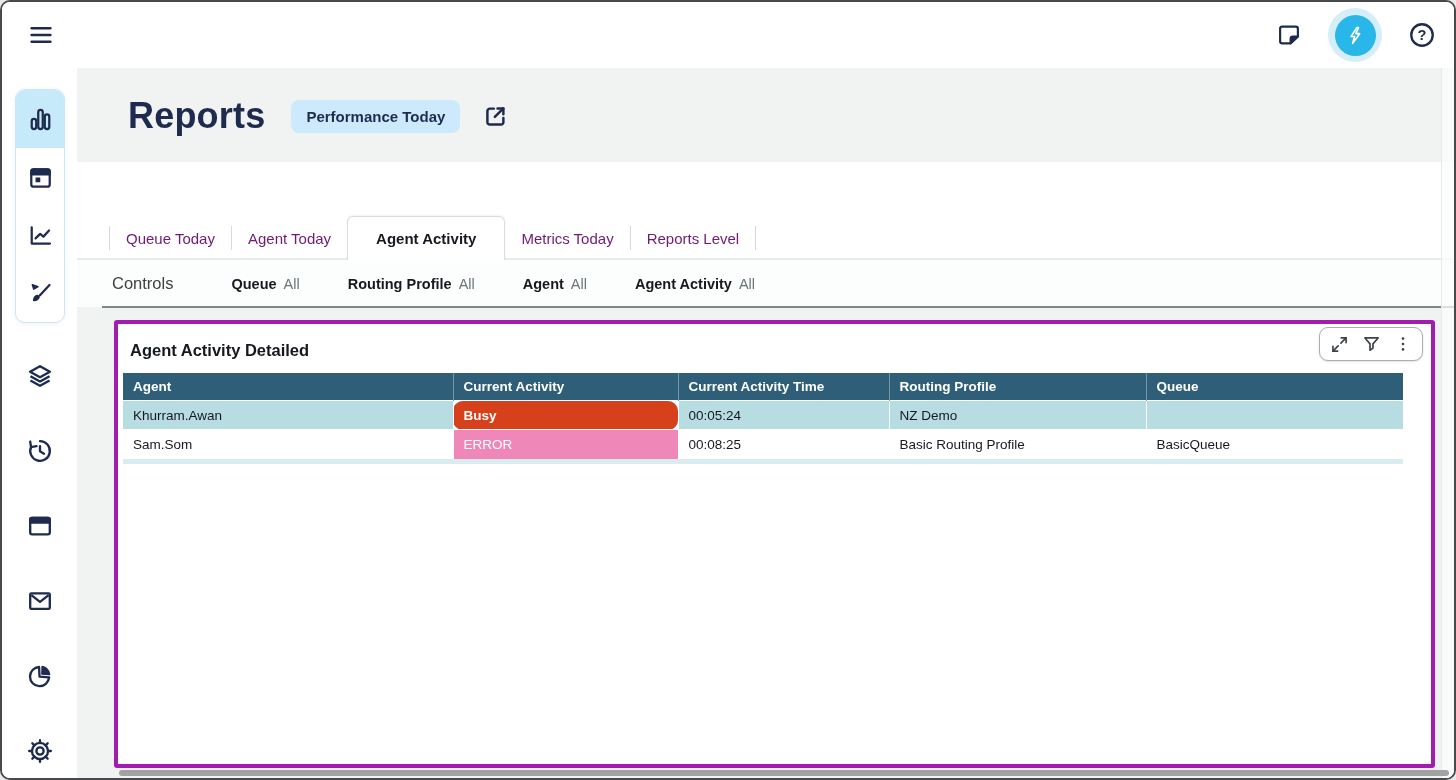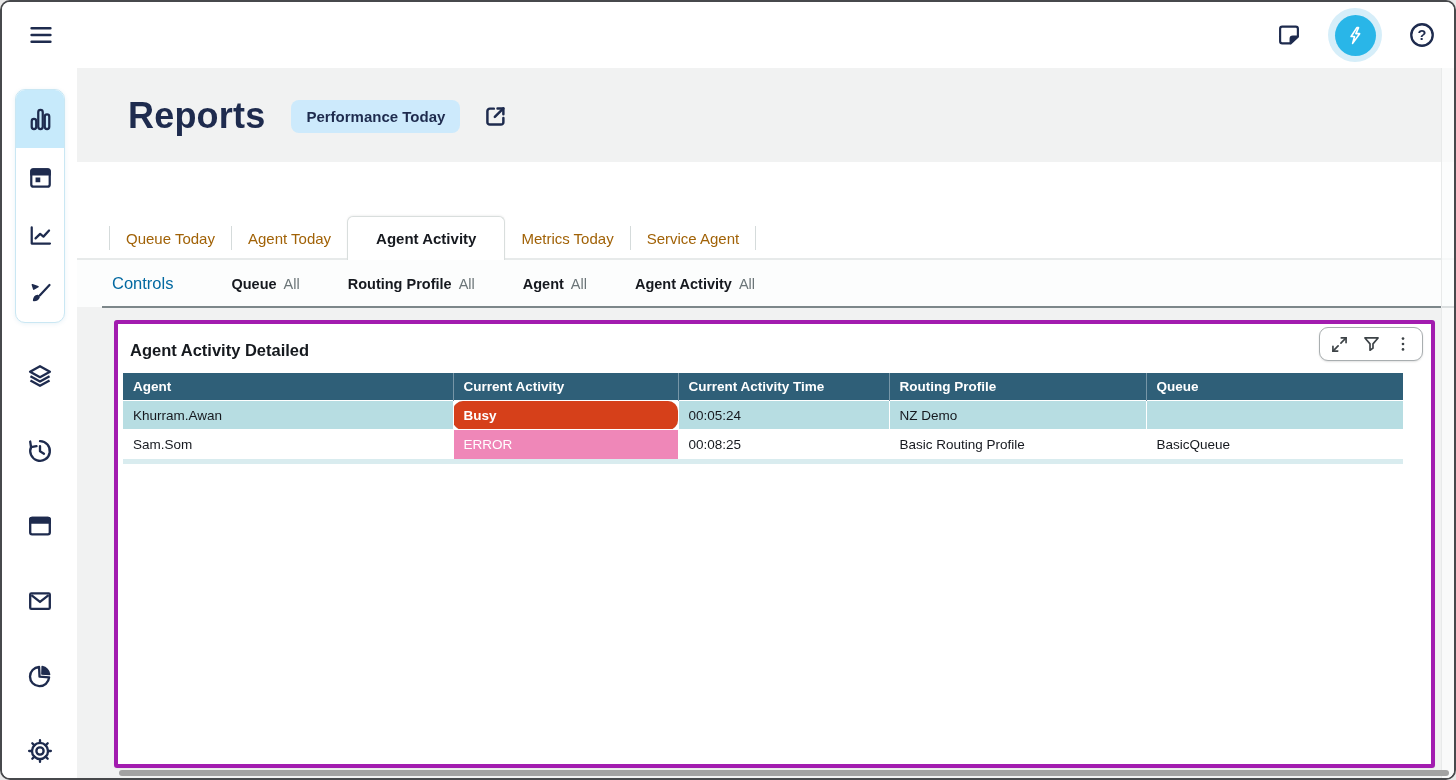--- a/index.html
+++ b/index.html
@@ -30,28 +30,28 @@
   .page-header { position:absolute; top:30px; left:25px; height:36px; display:flex; align-items:center; }
   .page-title { font-size:36px; font-weight:700; color:#1e2b4e; letter-spacing:.2px;margin-left:26px; }
   .badge { margin-left:26px; background:#cdeafc; color:#1e2b4e; font-size:15px; font-weight:700;
            padding:8px 15px; border-radius:8px; }
   .openbtn { margin-left:22px; }
 
   
   .panel { position:absolute; top:94px; left:0; right:0; height:145px; background:#fff; }
   .tabs-row { position:absolute; left:0; right:0; bottom:47px; height:44px; display:flex; align-items:stretch;
               padding-left:32px; box-shadow:inset 0 -2px 0 #e7eaea; }
-  .tab { background:none; border:0; cursor:pointer; font-size:15px; color:#a16207; padding:0 16px; }
+  .tab { background:none; border:0; cursor:pointer; font-size:15px; color:#701a75; padding:0 16px; }
   .tab.active { background:#fff; border:1px solid #d9dedd; border-bottom:0; border-radius:6px 6px 0 0;
                 color:#16191f; font-weight:700; padding:0 28px; position:relative; z-index:2;
                 box-shadow:0 -1px 2px rgba(0,0,0,.05); }
   .tabsep { width:1px; background:#d5dbdb; align-self:center; height:24px; }
   .controls-row { position:absolute; left:0; right:0; bottom:0; height:47px; background:#fcfdfd;
                   display:flex; align-items:center; padding-left:35px; }
-  .controls-label { font-size:16.5px; color:#0369a1; }
+  .controls-label { font-size:16.5px; color:#404040; }
   .filter { background:none; border:0; cursor:pointer; margin-left:48px; font-size:14.5px; display:flex; gap:7px; align-items:baseline; }
   .filter:first-of-type { margin-left:58px; }
   .filter .fname { font-weight:700; color:#16191f; }
   .filter .fval { color:#6b7578; }
   .divider { position:absolute; top:238px; left:25px; right:0; height:2px; background:#7d878a; }
 
   
   .card { position:absolute; top:252px; left:37px; right:19px; bottom:10px; background:#fff;
           border:4px solid #a21caf; border-radius:3px; box-shadow:0 1px 2px rgba(0,0,0,.04); }
   .card-toolbar { position:absolute; top:3px; right:8px; display:flex; align-items:center; gap:8px;
@@ -220,21 +220,21 @@
 
     <section class="panel">
       <div class="tabs-row">
         <span class="tabsep"></span>
         <button class="tab">Queue Today</button>
         <span class="tabsep"></span>
         <button class="tab">Agent Today</button>
         <button class="tab active">Agent Activity</button>
         <button class="tab">Metrics Today</button>
         <span class="tabsep"></span>
-        <button class="tab">Service Agent</button>
+        <button class="tab">Reports Level</button>
         <span class="tabsep"></span>
       </div>
       <div class="controls-row">
         <span class="controls-label">Controls</span>
         <button class="filter">
           <span class="fname">Queue</span>
           <span class="fval">All</span>
         </button>
         <button class="filter">
           <span class="fname">Routing Profile</span>

